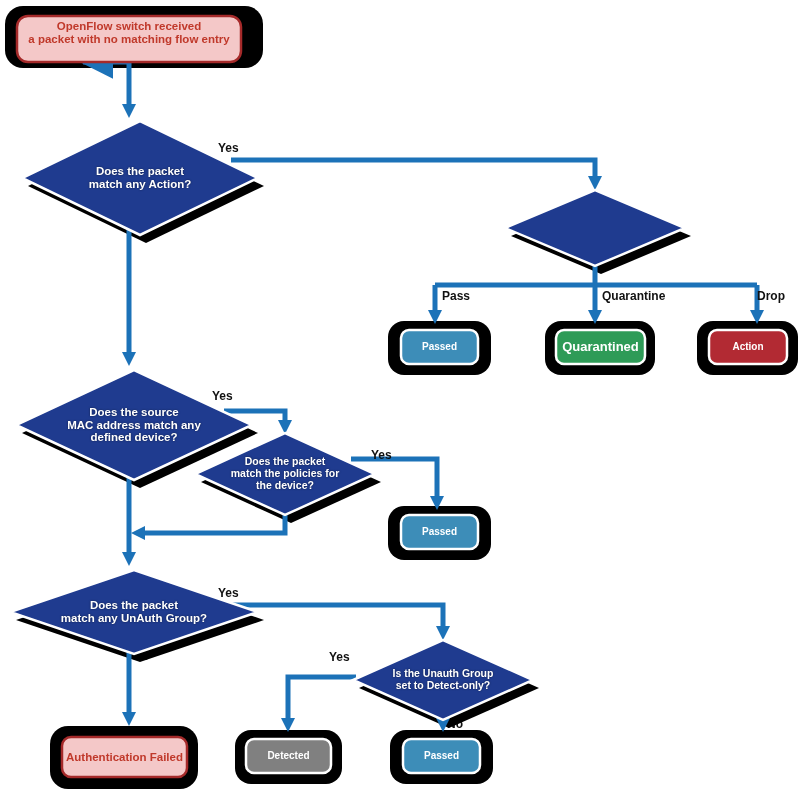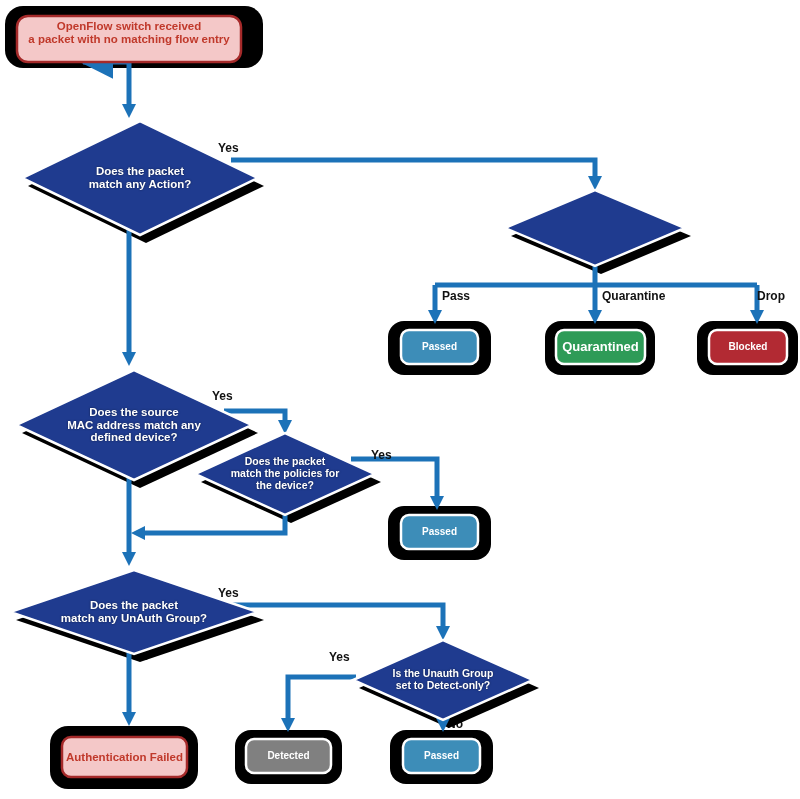--- a/index.html
+++ b/index.html
@@ -201,21 +201,21 @@
 
     <div class="node-label" style="left:401px;top:330px;width:77px;height:34px;">
       <span class="term-label white-text">Passed</span>
     </div>
 
     <div class="node-label" style="left:556px;top:330px;width:89px;height:34px;">
       <span class="term-label white-text" style="font-size:13px;">Quarantined</span>
     </div>
 
     <div class="node-label" style="left:709px;top:330px;width:78px;height:34px;">
-      <span class="term-label white-text">Blocked</span>
+      <span class="term-label white-text">Action</span>
     </div>
 
     <div class="node-label" style="left:401px;top:515px;width:77px;height:34px;">
       <span class="term-label white-text">Passed</span>
     </div>
 
     <div class="node-label" style="left:62px;top:737px;width:125px;height:40px;">
       <span class="term-label small-red">Authentication Failed</span>
     </div>
 

